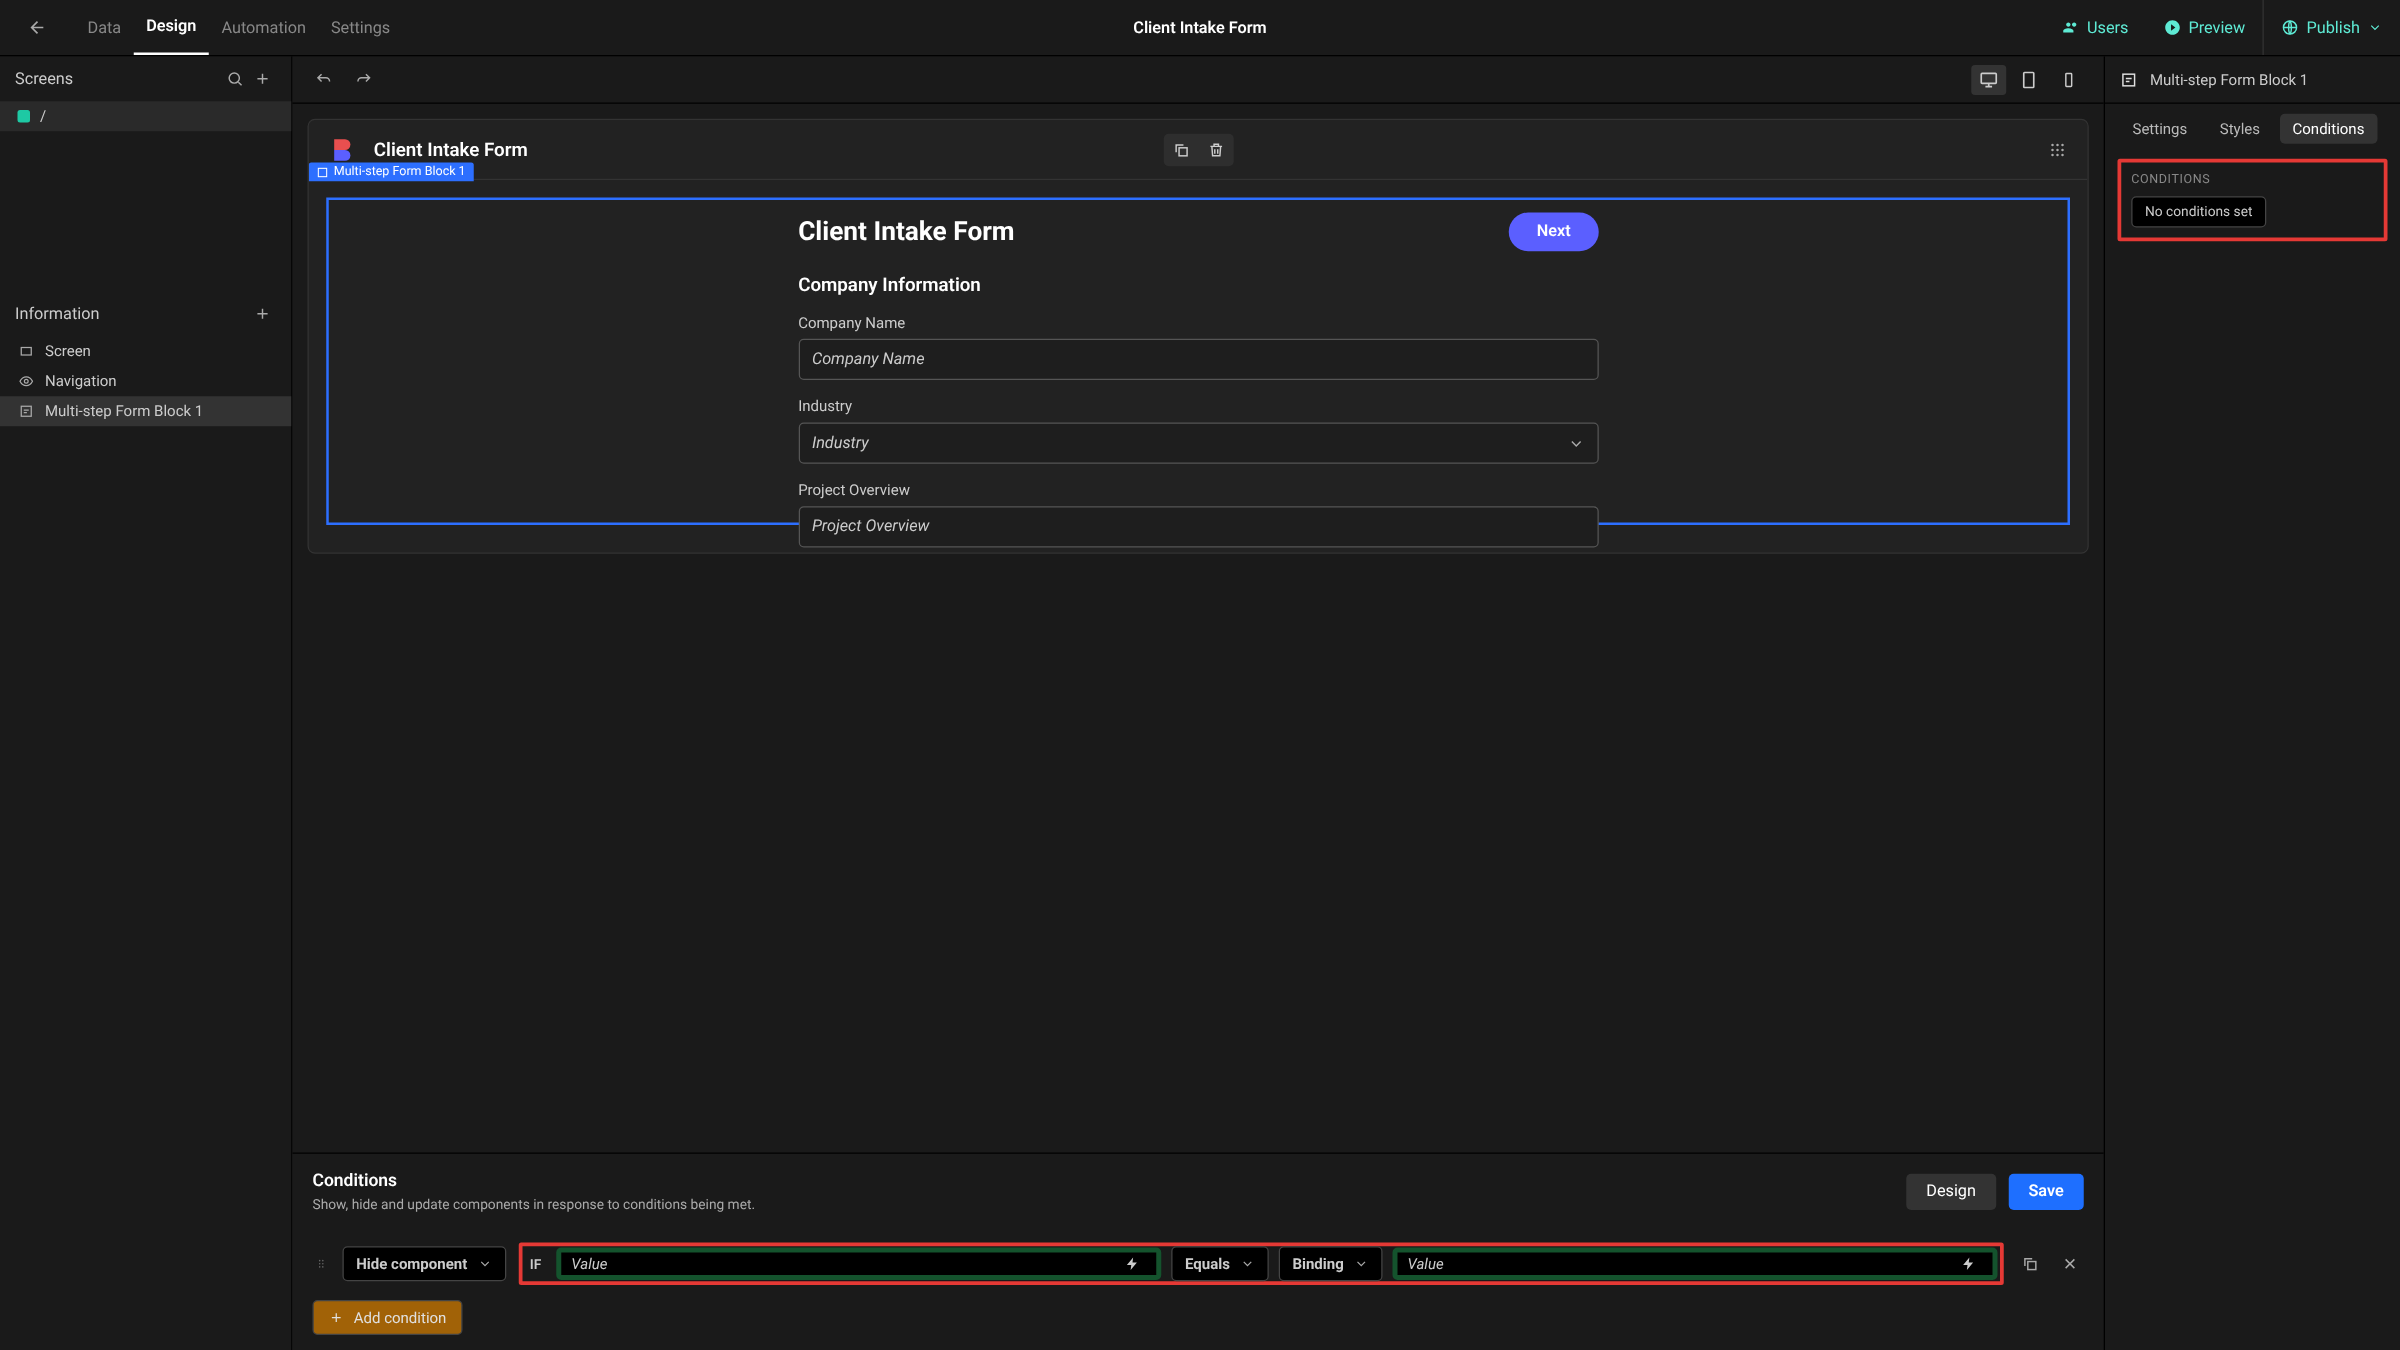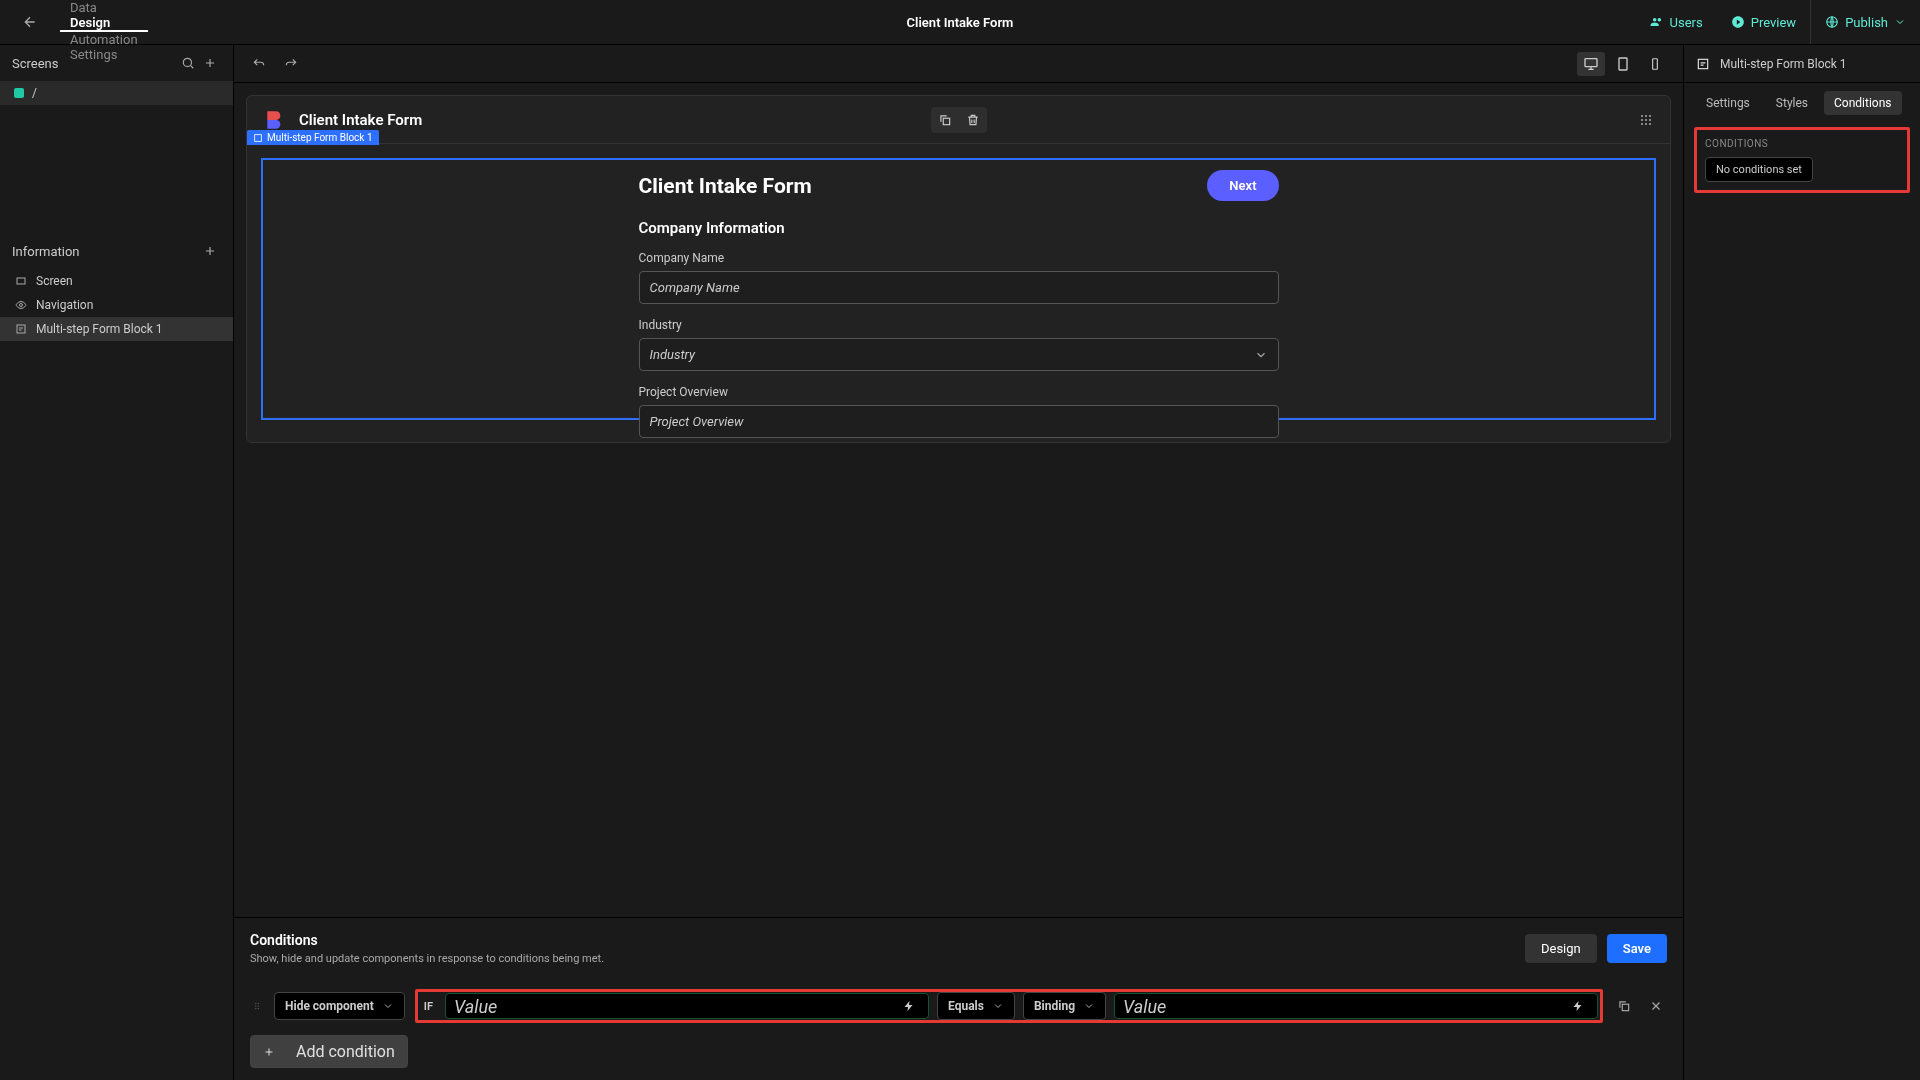--- a/index.html
+++ b/index.html
@@ -3,21 +3,21 @@
 <meta charset="utf-8">
 <style>
 * { margin:0; padding:0; box-sizing:border-box; font-family: -apple-system, BlinkMacSystemFont, "Segoe UI", Roboto, sans-serif; }
 body { background:#1a1a1a; color:#e0e0e0; width:1920px; height:1080px; overflow:hidden; font-size:13px; }
 svg { display:block; }
 
 
 .topbar { height:45px; display:flex; align-items:center; border-bottom:1px solid #000; background:#1a1a1a; position:relative; }
 .topbar-left { display:flex; align-items:center; gap:18px; padding-left:18px; height:100%; }
 .back-btn { width:24px; height:24px; display:flex; align-items:center; justify-content:center; color:#aaa; cursor:pointer; }
-.top-tabs { display:flex; height:100%;flex-direction:column; }
+.top-tabs { display:flex; height:100%; }
 .top-tab { padding:0 10px; height:100%; display:flex; align-items:center; color:#888; cursor:pointer; font-size:13px; }
 .top-tab.active { color:#fff; border-bottom:2px solid #fff; font-weight:600; }
 .topbar-title { position:absolute; left:50%; transform:translateX(-50%); font-weight:600; color:#fff; font-size:13px; }
 .topbar-right { margin-left:auto; display:flex; align-items:center; height:100%; }
 .top-action { display:flex; align-items:center; gap:6px; padding:0 14px; height:100%; color:#5eead4; cursor:pointer; font-size:13px; }
 .publish { border-left:1px solid #333; }
 
 
 .main { display:flex; height:calc(100% - 45px); }
 .left-panel { width:234px; background:#1a1a1a; border-right:1px solid #000; display:flex; flex-direction:column; }
@@ -75,25 +75,25 @@
 .bp-actions { margin-left:auto; display:flex; gap:10px; }
 .btn { border:none; border-radius:4px; padding:7px 16px; font-size:13px; cursor:pointer; }
 .btn-cancel { background:#333; color:#fff; }
 .btn-save { background:#1e6fff; color:#fff; font-weight:600; }
 .bp-rule-row { display:flex; align-items:center; gap:10px; padding:10px 16px 0 16px; }
 .drag-handle { color:#666; cursor:grab; width:14px; display:flex; justify-content:center; }
 .rule-select { background:#000; border:1px solid #444; border-radius:4px; padding:6px 10px; color:#ccc; display:flex; align-items:center; gap:8px; cursor:pointer; font-size:12px;font-weight:bold; }
 .rule-select .chev { color:#aaa; }
 .rule-box { display:flex; align-items:center; gap:8px; border:3px solid #e53935; border-radius:2px; padding:0 2px; flex:1; }
 .if-label { color:#ccc; font-size:11px; padding:0 4px; font-weight:600; }
-.rule-input { background:#000; border:1px solid #14532d; border-radius:4px; padding:6px 8px; height:26px; flex:1; color:#ccc; font-style:italic; font-size:18px; display:flex; align-items:center; }
+.rule-input { background:#000; border:4px solid #14532d; border-radius:4px; padding:6px 8px; height:26px; flex:1; color:#ccc; font-style:italic; font-size:12px; display:flex; align-items:center; }
 .bolt { width:22px; height:22px; display:flex; align-items:center; justify-content:center; color:#ccc; cursor:pointer; }
 .rule-trailing { display:flex; gap:10px; color:#ccc; }
 .add-cond-row { padding:12px 16px; }
-.add-cond { display:inline-flex; align-items:center; gap:21px; background:#404040; border:1px solid #444; border-radius:4px; padding:6px 12px; cursor:pointer; font-size:16px; }
+.add-cond { display:inline-flex; align-items:center; gap:8px; background:#a16207; border:1px solid #444; border-radius:4px; padding:6px 12px; cursor:pointer; font-size:12px; }
 
 
 .rp-top { height:38px; display:flex; align-items:center; gap:10px; padding:0 12px; border-bottom:1px solid #000; }
 .rp-title { font-size:12px; color:#ccc; }
 .rp-tabs { display:flex; gap:6px; padding:8px 12px; }
 .rp-tab { padding:5px 10px; border-radius:4px; font-size:12px; color:#bbb; cursor:pointer; }
 .rp-tab.active { background:#333; color:#fff; }
 .cond-section { margin:4px 10px; border:3px solid #e53935; border-radius:2px; padding:8px; }
 .cond-label { font-size:10px; color:#888; letter-spacing:0.5px; margin-bottom:8px; }
 .cond-btn { background:#000; border:1px solid #444; border-radius:4px; padding:5px 10px; font-size:11px; color:#ccc; display:inline-block; cursor:pointer; }

